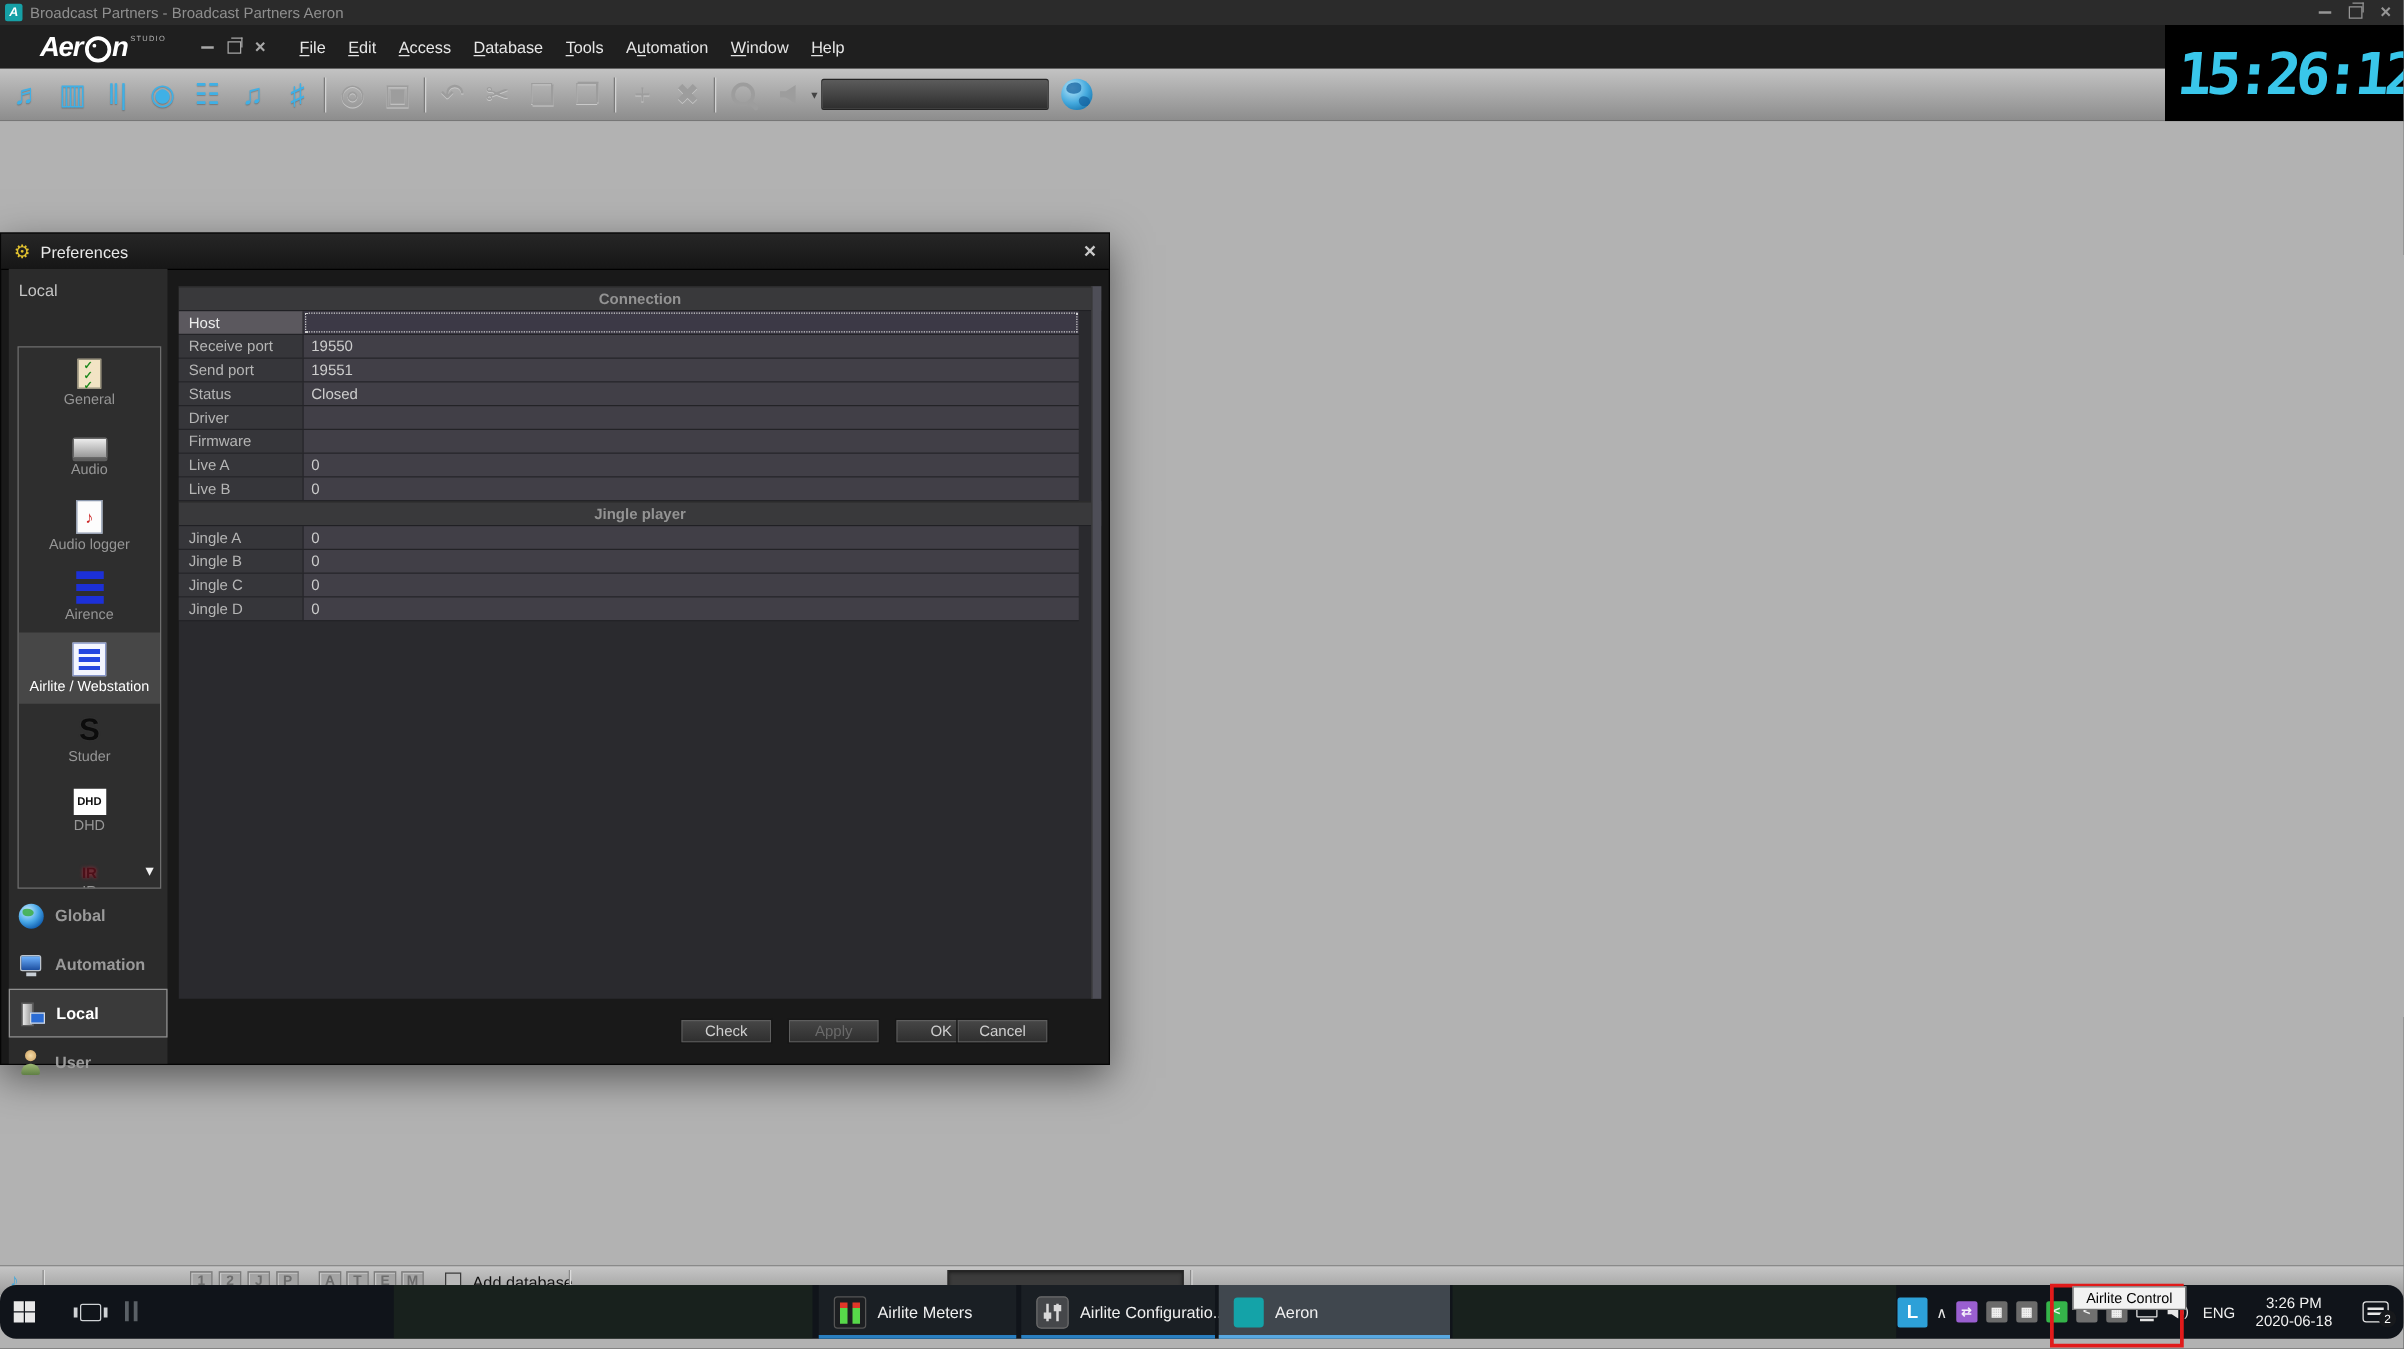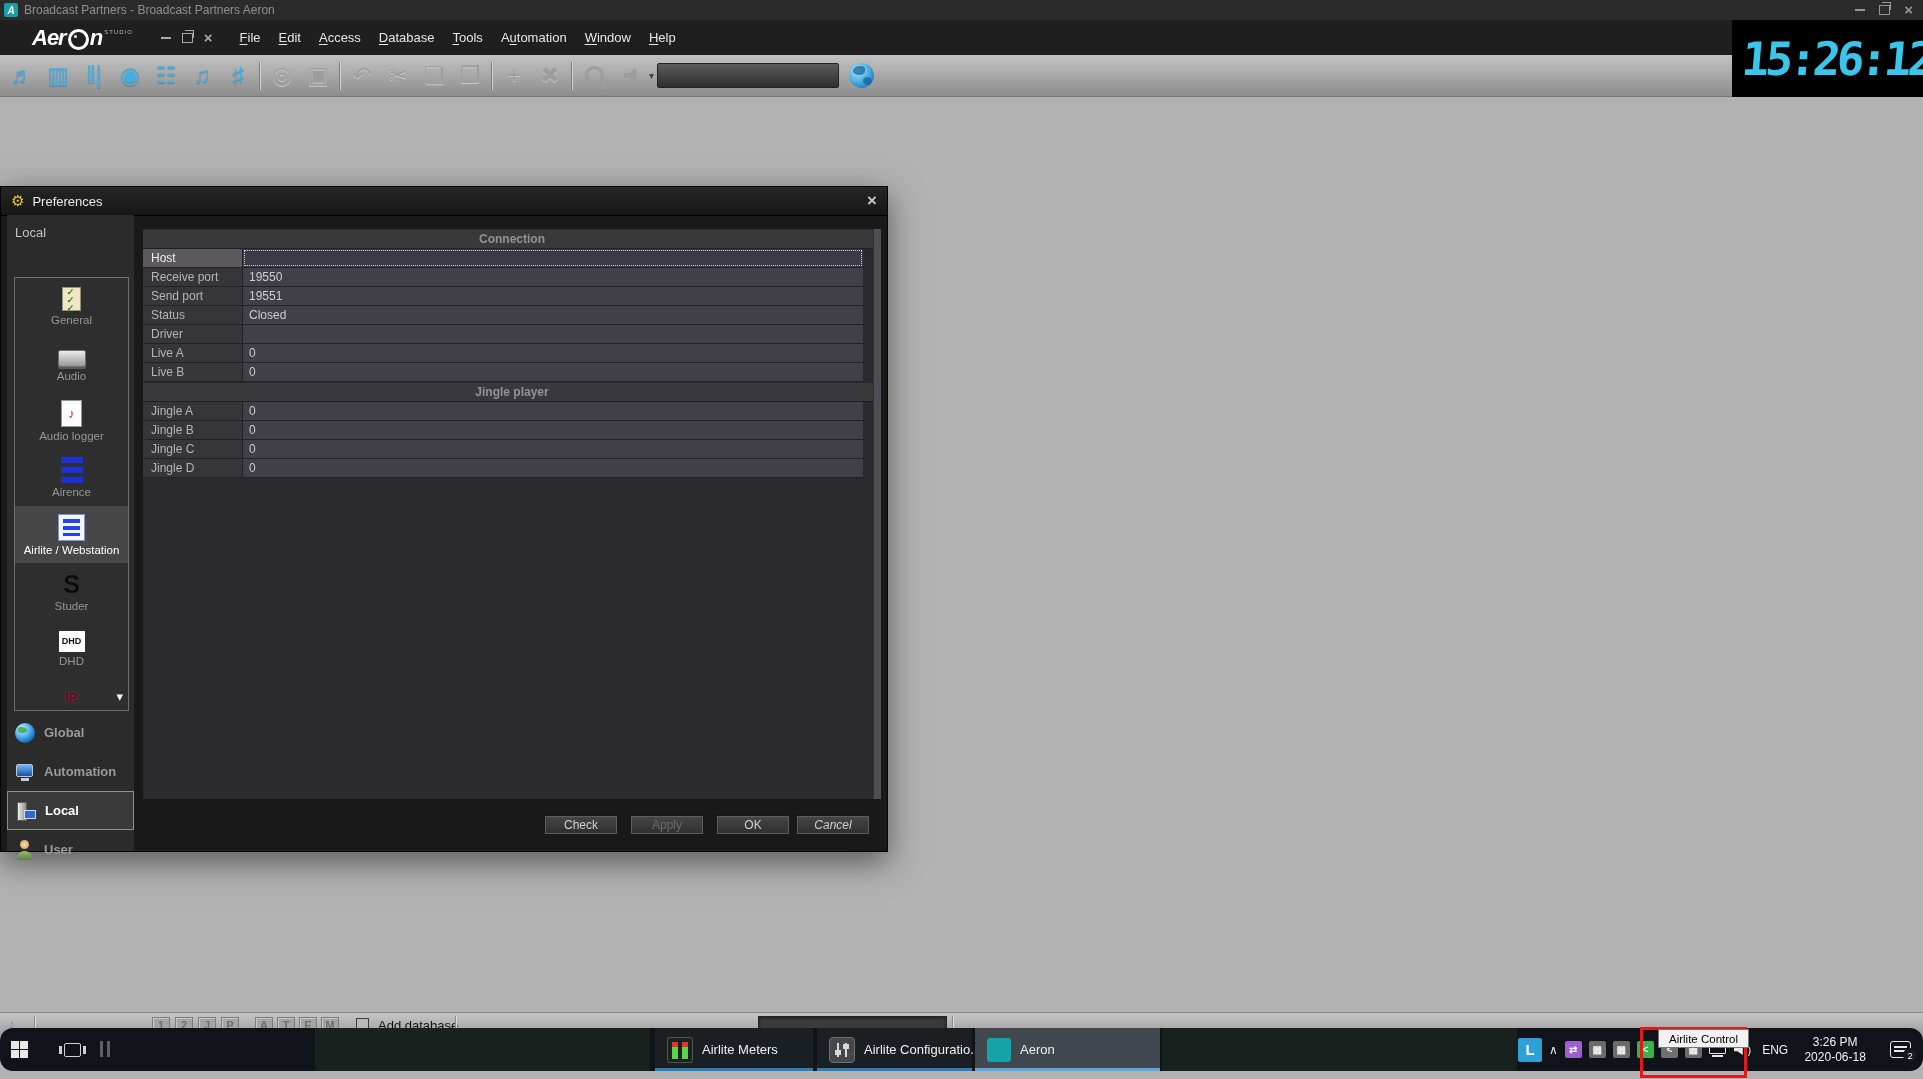--- a/index.html
+++ b/index.html
@@ -389,20 +389,24 @@
           </div>
           <div class="trow">
             <div class="tlabel">Status</div>
             <div class="tvalue">Closed</div>
           </div>
           <div class="trow">
             <div class="tlabel">Driver</div>
             <div class="tvalue"></div>
           </div>
           <div class="trow">
+            <div class="tlabel">Firmware</div>
+            <div class="tvalue"></div>
+          </div>
+          <div class="trow">
             <div class="tlabel">Live A</div>
             <div class="tvalue">0</div>
           </div>
           <div class="trow">
             <div class="tlabel">Live B</div>
             <div class="tvalue">0</div>
           </div>
           <div class="sec-header">Jingle player</div>
           <div class="trow">
             <div class="tlabel">Jingle A</div>
@@ -418,21 +422,21 @@
           </div>
           <div class="trow">
             <div class="tlabel">Jingle D</div>
             <div class="tvalue">0</div>
           </div>
         </div>
       <div class="dlg-buttons" id="dlg-buttons">
           <div class="dlg-btn" style="left: 401px;">Check</div>
           <div class="dlg-btn disabled" style="left: 487px;">Apply</div>
           <div class="dlg-btn" style="left: 573px;">OK</div>
-          <div class="dlg-btn" style="left: 653px; font-style: italic;">Cancel</div>
+          <div class="dlg-btn" style="left: 622px;">Cancel</div>
         </div>
     </div>
   </div>
 
   <div class="statusbar">
     <span class="sb-note">♪</span>
     <span class="sb-vsep" style="left:34px"></span>
     <span id="sb-pages"><span class="sqbtn" style="left: 152px;">1</span><span class="sqbtn" style="left: 175px;">2</span><span class="sqbtn" style="left: 198px;">J</span><span class="sqbtn" style="left: 221px;">P</span></span>
     <span id="sb-groups"><span class="sqbtn" style="left: 255px;">A</span><span class="sqbtn" style="left: 277px;">T</span><span class="sqbtn" style="left: 299px;">E</span><span class="sqbtn" style="left: 321px;">M</span></span>
     <span class="sb-check"></span>

